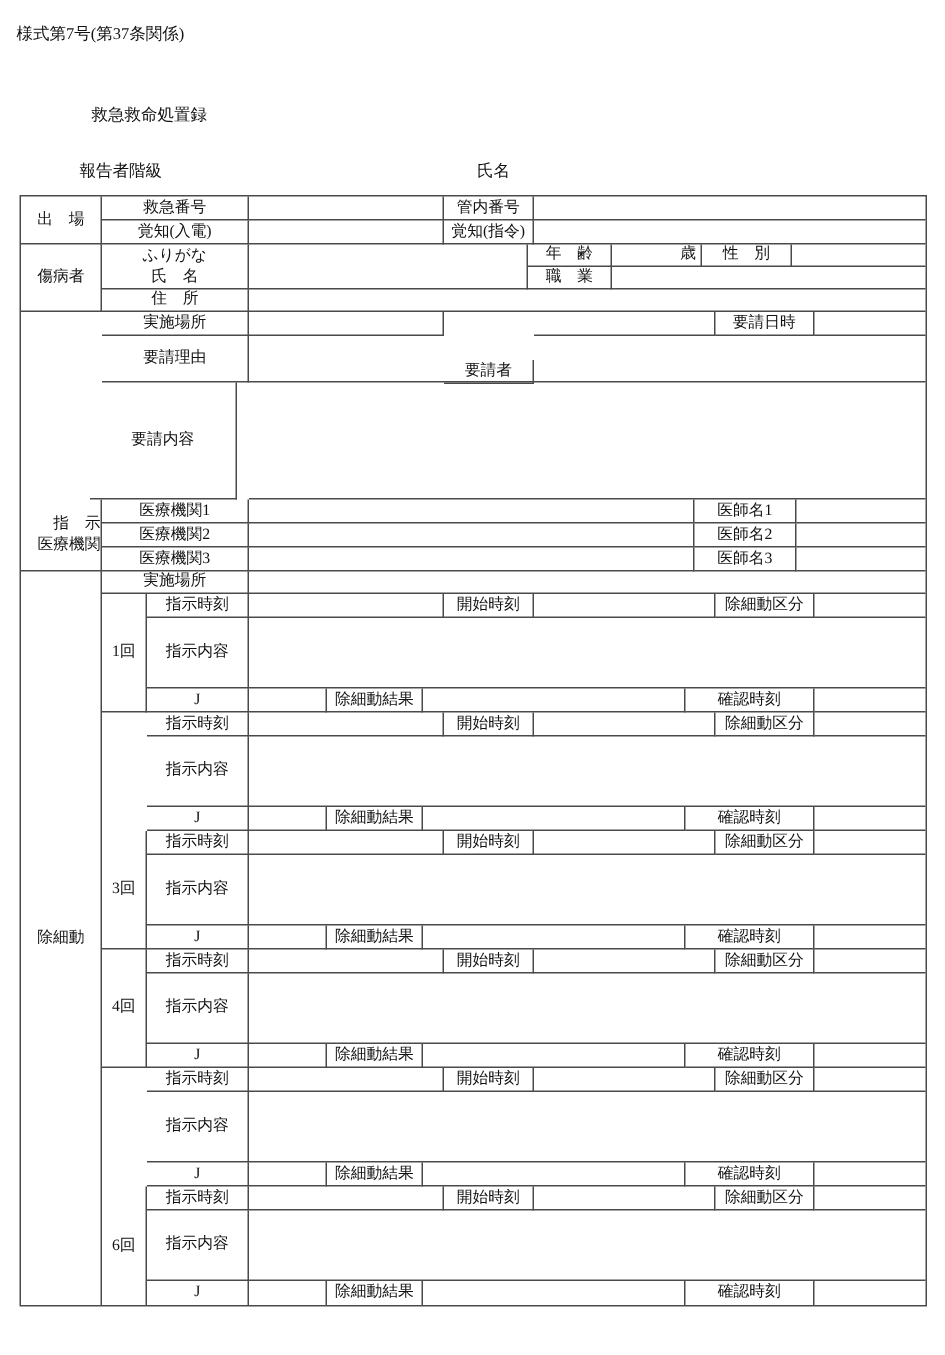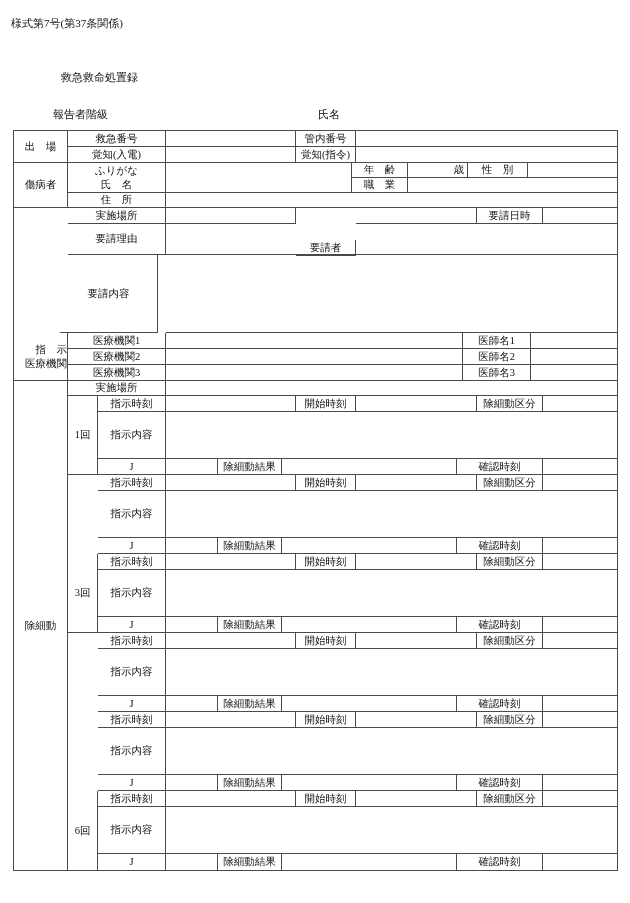--- a/index.html
+++ b/index.html
@@ -111,20 +111,21 @@
       <div class="cell" style="left: 463px; top: 423px; width: 66px; height: 16px;">除細動区分</div>
       <div class="cell noR" style="left: 529px; top: 423px; width: 74px; height: 16px;"></div>
       <div class="cell" style="left: 84px; top: 439px; width: 68px; height: 47px;">指示内容</div>
       <div class="cell noR" style="left: 152px; top: 439px; width: 451px; height: 47px;"></div>
       <div class="cell" style="left: 84px; top: 486px; width: 68px; height: 16px;">J</div>
       <div class="cell" style="left: 152px; top: 486px; width: 52px; height: 16px;"></div>
       <div class="cell" style="left: 204px; top: 486px; width: 64px; height: 16px;">除細動結果</div>
       <div class="cell" style="left: 268px; top: 486px; width: 175px; height: 16px;"></div>
       <div class="cell" style="left: 443px; top: 486px; width: 86px; height: 16px;">確認時刻</div>
       <div class="cell noR" style="left: 529px; top: 486px; width: 74px; height: 16px;"></div>
+      <div class="cell" style="left: 54px; top: 502px; width: 30px; height: 79px;">4回</div>
       <div class="cell" style="left: 84px; top: 502px; width: 68px; height: 16px;">指示時刻</div>
       <div class="cell" style="left: 152px; top: 502px; width: 130px; height: 16px;"></div>
       <div class="cell" style="left: 282px; top: 502px; width: 60px; height: 16px;">開始時刻</div>
       <div class="cell" style="left: 342px; top: 502px; width: 121px; height: 16px;"></div>
       <div class="cell" style="left: 463px; top: 502px; width: 66px; height: 16px;">除細動区分</div>
       <div class="cell noR" style="left: 529px; top: 502px; width: 74px; height: 16px;"></div>
       <div class="cell" style="left: 84px; top: 518px; width: 68px; height: 47px;">指示内容</div>
       <div class="cell noR" style="left: 152px; top: 518px; width: 451px; height: 47px;"></div>
       <div class="cell" style="left: 84px; top: 565px; width: 68px; height: 16px;">J</div>
       <div class="cell" style="left: 152px; top: 565px; width: 52px; height: 16px;"></div>

